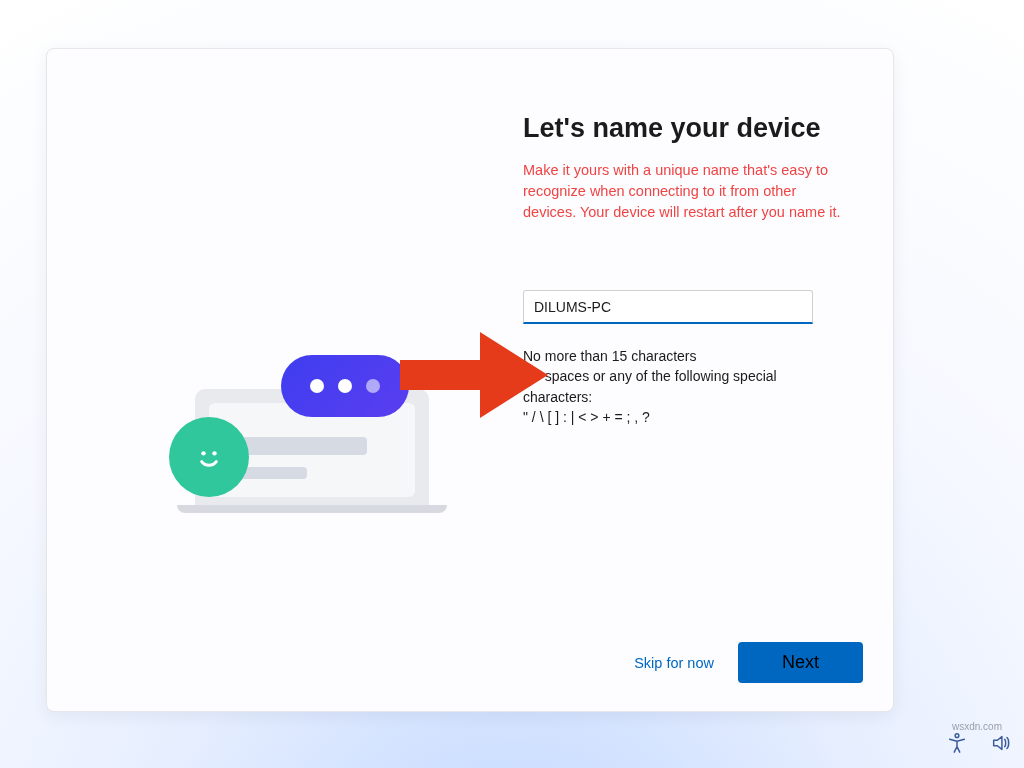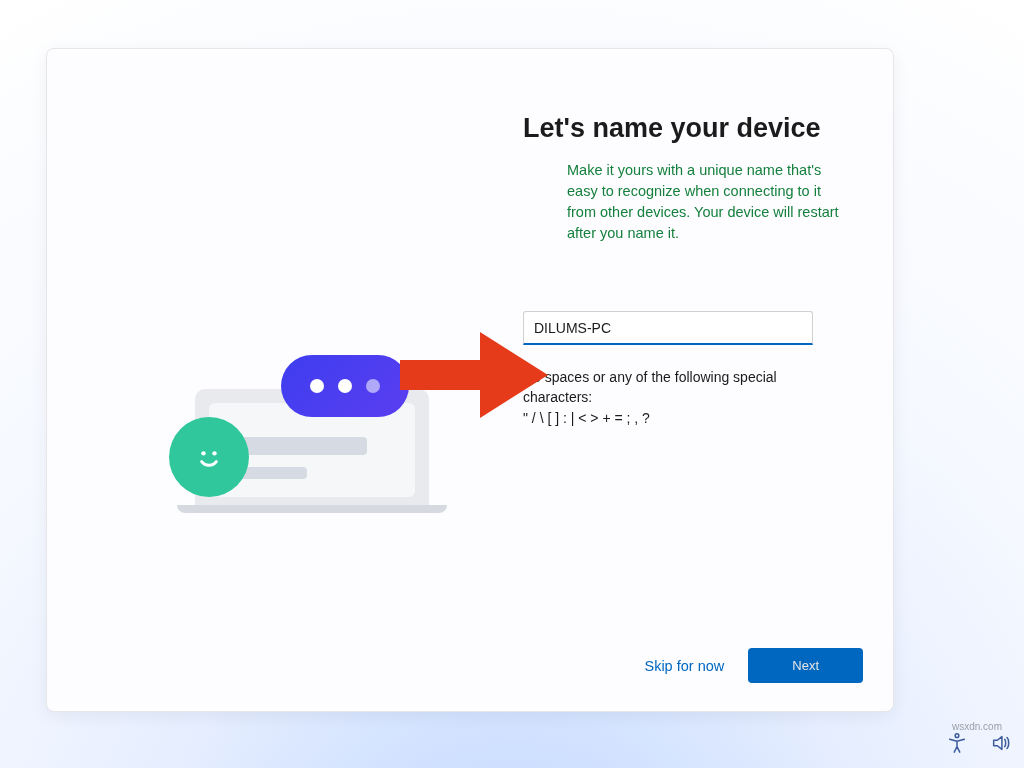--- a/index.html
+++ b/index.html
@@ -35,23 +35,22 @@
 
     .title {
       font-size: 27px;
       font-weight: 600;
       color: #1b1b1b;
       margin-bottom: 16px;
     }
     .subtitle {
       font-size: 14.5px;
       line-height: 1.45;
-      color: #15803d;
+      color: #ef4444;
       max-width: 380px;
-      margin-left: 44px;
     }
 
     .input-wrap {
       margin-top: 67px;
       width: 290px;
     }
     .device-input {
       width: 100%;
       height: 34px;
       font-size: 14px;
@@ -84,23 +83,23 @@
     .skip-link {
       color: #0067c0;
       font-size: 14.5px;
       background: none;
       border: none;
       cursor: pointer;
       font-family: inherit;
     }
     .next-btn {
       background: #0067c0;
-      color: #e5e5e5;
+      color: #000000;
       border: none;
-      font-size: 13px;
+      font-size: 18px;
       font-family: inherit;
       padding: 10px 44px;
       border-radius: 4px;
       cursor: pointer;
     }
 
     
     .illustration {
       position: absolute;
       left: 106px;
@@ -208,20 +207,21 @@
 
   <div class="right-pane">
     <h1 class="title">Let's name your device</h1>
     <p class="subtitle">Make it yours with a unique name that's easy to recognize when connecting to it from other devices. Your device will restart after you name it.</p>
 
     <div class="input-wrap">
       <input class="device-input" type="text" value="DILUMS-PC" placeholder="Name your device" style="">
     </div>
 
     <div class="rules">
+      <div>No more than 15 characters</div>
       <div>No spaces or any of the following special characters:</div>
       <div>" / \ [ ] : | &lt; &gt; + = ; , ?</div>
     </div>
 
     <div class="actions">
       <button class="skip-link">Skip for now</button>
       <button class="next-btn">Next</button>
     </div>
   </div>
 </div>

